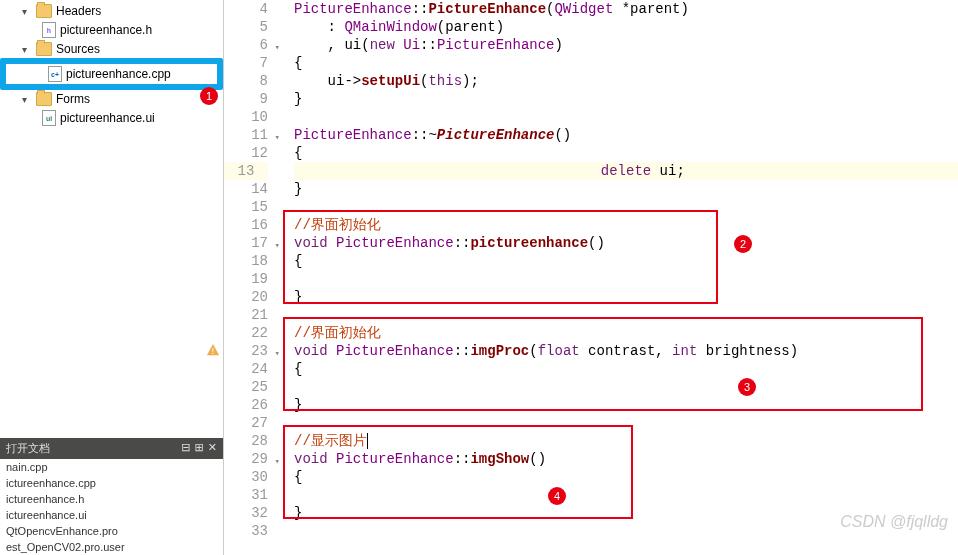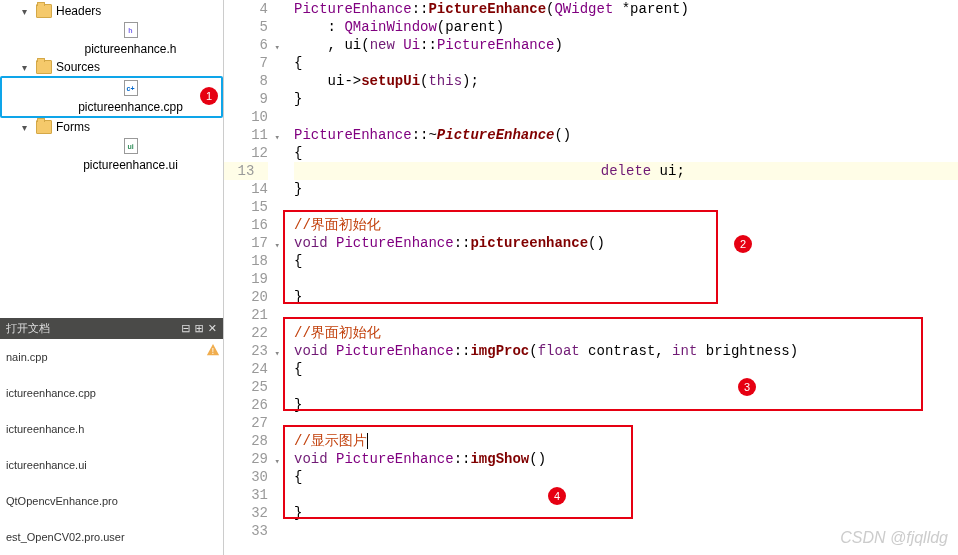--- a/index.html
+++ b/index.html
@@ -2,53 +2,53 @@
 <html><head>
 <meta charset="utf-8">
 <style>
 * { margin: 0; padding: 0; box-sizing: border-box; }
 body { font-family: "Microsoft YaHei", Arial, sans-serif; font-size: 12px; background: #fff; color: #000; width: 958px; height: 555px; overflow: hidden; position: relative; }
 .container { display: flex; height: 100%; }
 .left-panel { width: 224px; background: #fff; border-right: 1px solid #ccc; display: flex; flex-direction: column; }
 .tree { padding: 2px 0; flex: 0 0 auto; }
 .tree-item { display: flex; align-items: center; padding: 2px 4px; cursor: pointer; gap: 4px; }
 .tree-item.indent1 { padding-left: 22px; }
-.tree-item.indent2 { padding-left: 42px; flex-direction: column; }
-.tree-item.selected { border: 2px solid #0ea5e9; border-radius: 2px; }
+.tree-item.indent2 { padding-left: 42px; }
+.tree-item.selected { border: 6px solid #0ea5e9; border-radius: 2px; }
 .arrow { width: 10px; font-size: 10px; color: #555; }
 .folder-icon { width: 16px; height: 14px; background: #f5c96b; border: 1px solid #d4a847; border-radius: 1px; position: relative; }
 .folder-icon::before { content: ""; position: absolute; top: -3px; left: 0; width: 6px; height: 3px; background: #f5c96b; border: 1px solid #d4a847; border-bottom: none; border-radius: 1px 1px 0 0; }
 .file-icon { width: 14px; height: 16px; background: #fff; border: 1px solid #999; position: relative; display: flex; align-items: center; justify-content: center; font-size: 7px; font-weight: bold; }
 .file-icon.h { color: #7B68EE; }
 .file-icon.cpp { color: #0066cc; }
 .file-icon.ui { color: #2e8b57; }
 .gap { flex: 1; }
-.open-docs-header { background: #4a4a48; color: #ddd; padding: 3px 6px; display: flex; align-items: center; justify-content: space-between; font-size: 11px; }
+.open-docs-header { background: #4a4a48; color: #ddd; padding: 3px 6px; display: flex; align-items: flex-start; justify-content: space-between; font-size: 11px; }
 .header-icons { display: flex; gap: 4px; color: #ddd; font-size: 11px; }
 .open-docs-list { background: #fff; }
-.doc-item { padding: 12px 6px; font-size: 11px; color: #333; cursor: pointer; }
+.doc-item { padding: 2px 6px; font-size: 11px; color: #333; cursor: pointer; }
 
 .editor { flex: 1; display: flex; background: #fff; font-family: Consolas, "Courier New", monospace; font-size: 14px; position: relative; }
 .gutter { width: 52px; background: #fff; text-align: right; padding-right: 8px; color: #999; user-select: none; }
 .gutter .ln { height: 18px; line-height: 18px; position: relative; }
 .gutter .ln .fold { position: absolute; right: -12px; top: 3px; font-size: 9px; color: #888; }
 .gutter .ln .warn { position: absolute; left: -18px; top: 1px; }
 .warn-icon { width: 14px; height: 14px; display: inline-block; }
 .code { flex: 1; padding-left: 18px; position: relative; }
 .code .cl { height: 18px; line-height: 18px; white-space: pre; }
 .kw { color: #701a75; }
 .cls { color: #800080; }
 .fn { color: #800000; font-weight: bold; }
 .fni { color: #800000; font-style: italic; font-weight: bold; }
 .cmt { color: #c2410c; }
 .hl-line { background: #fffde7; text-align: center; }
 
 .red-box { position: absolute; border: 2px solid #e60012; pointer-events: none; }
 .badge { position: absolute; width: 18px; height: 18px; background: #e60012; border-radius: 50%; color: #fff; font-size: 11px; display: flex; align-items: center; justify-content: center; font-family: Arial; }
-.watermark { position: absolute; bottom: 8px; right: 10px; color: #ccc; font-size: 16px; font-style: italic; pointer-events: none; }
+.watermark { position: absolute; bottom: 24px; right: 10px; color: #ccc; font-size: 16px; font-style: italic; pointer-events: none; }
 </style>
 </head>
 <body>
 
 <div class="container">
   <div class="left-panel">
     <div class="tree">
       <div class="tree-item indent1">
         <span class="arrow">▾</span>
         <span class="folder-icon"></span>

